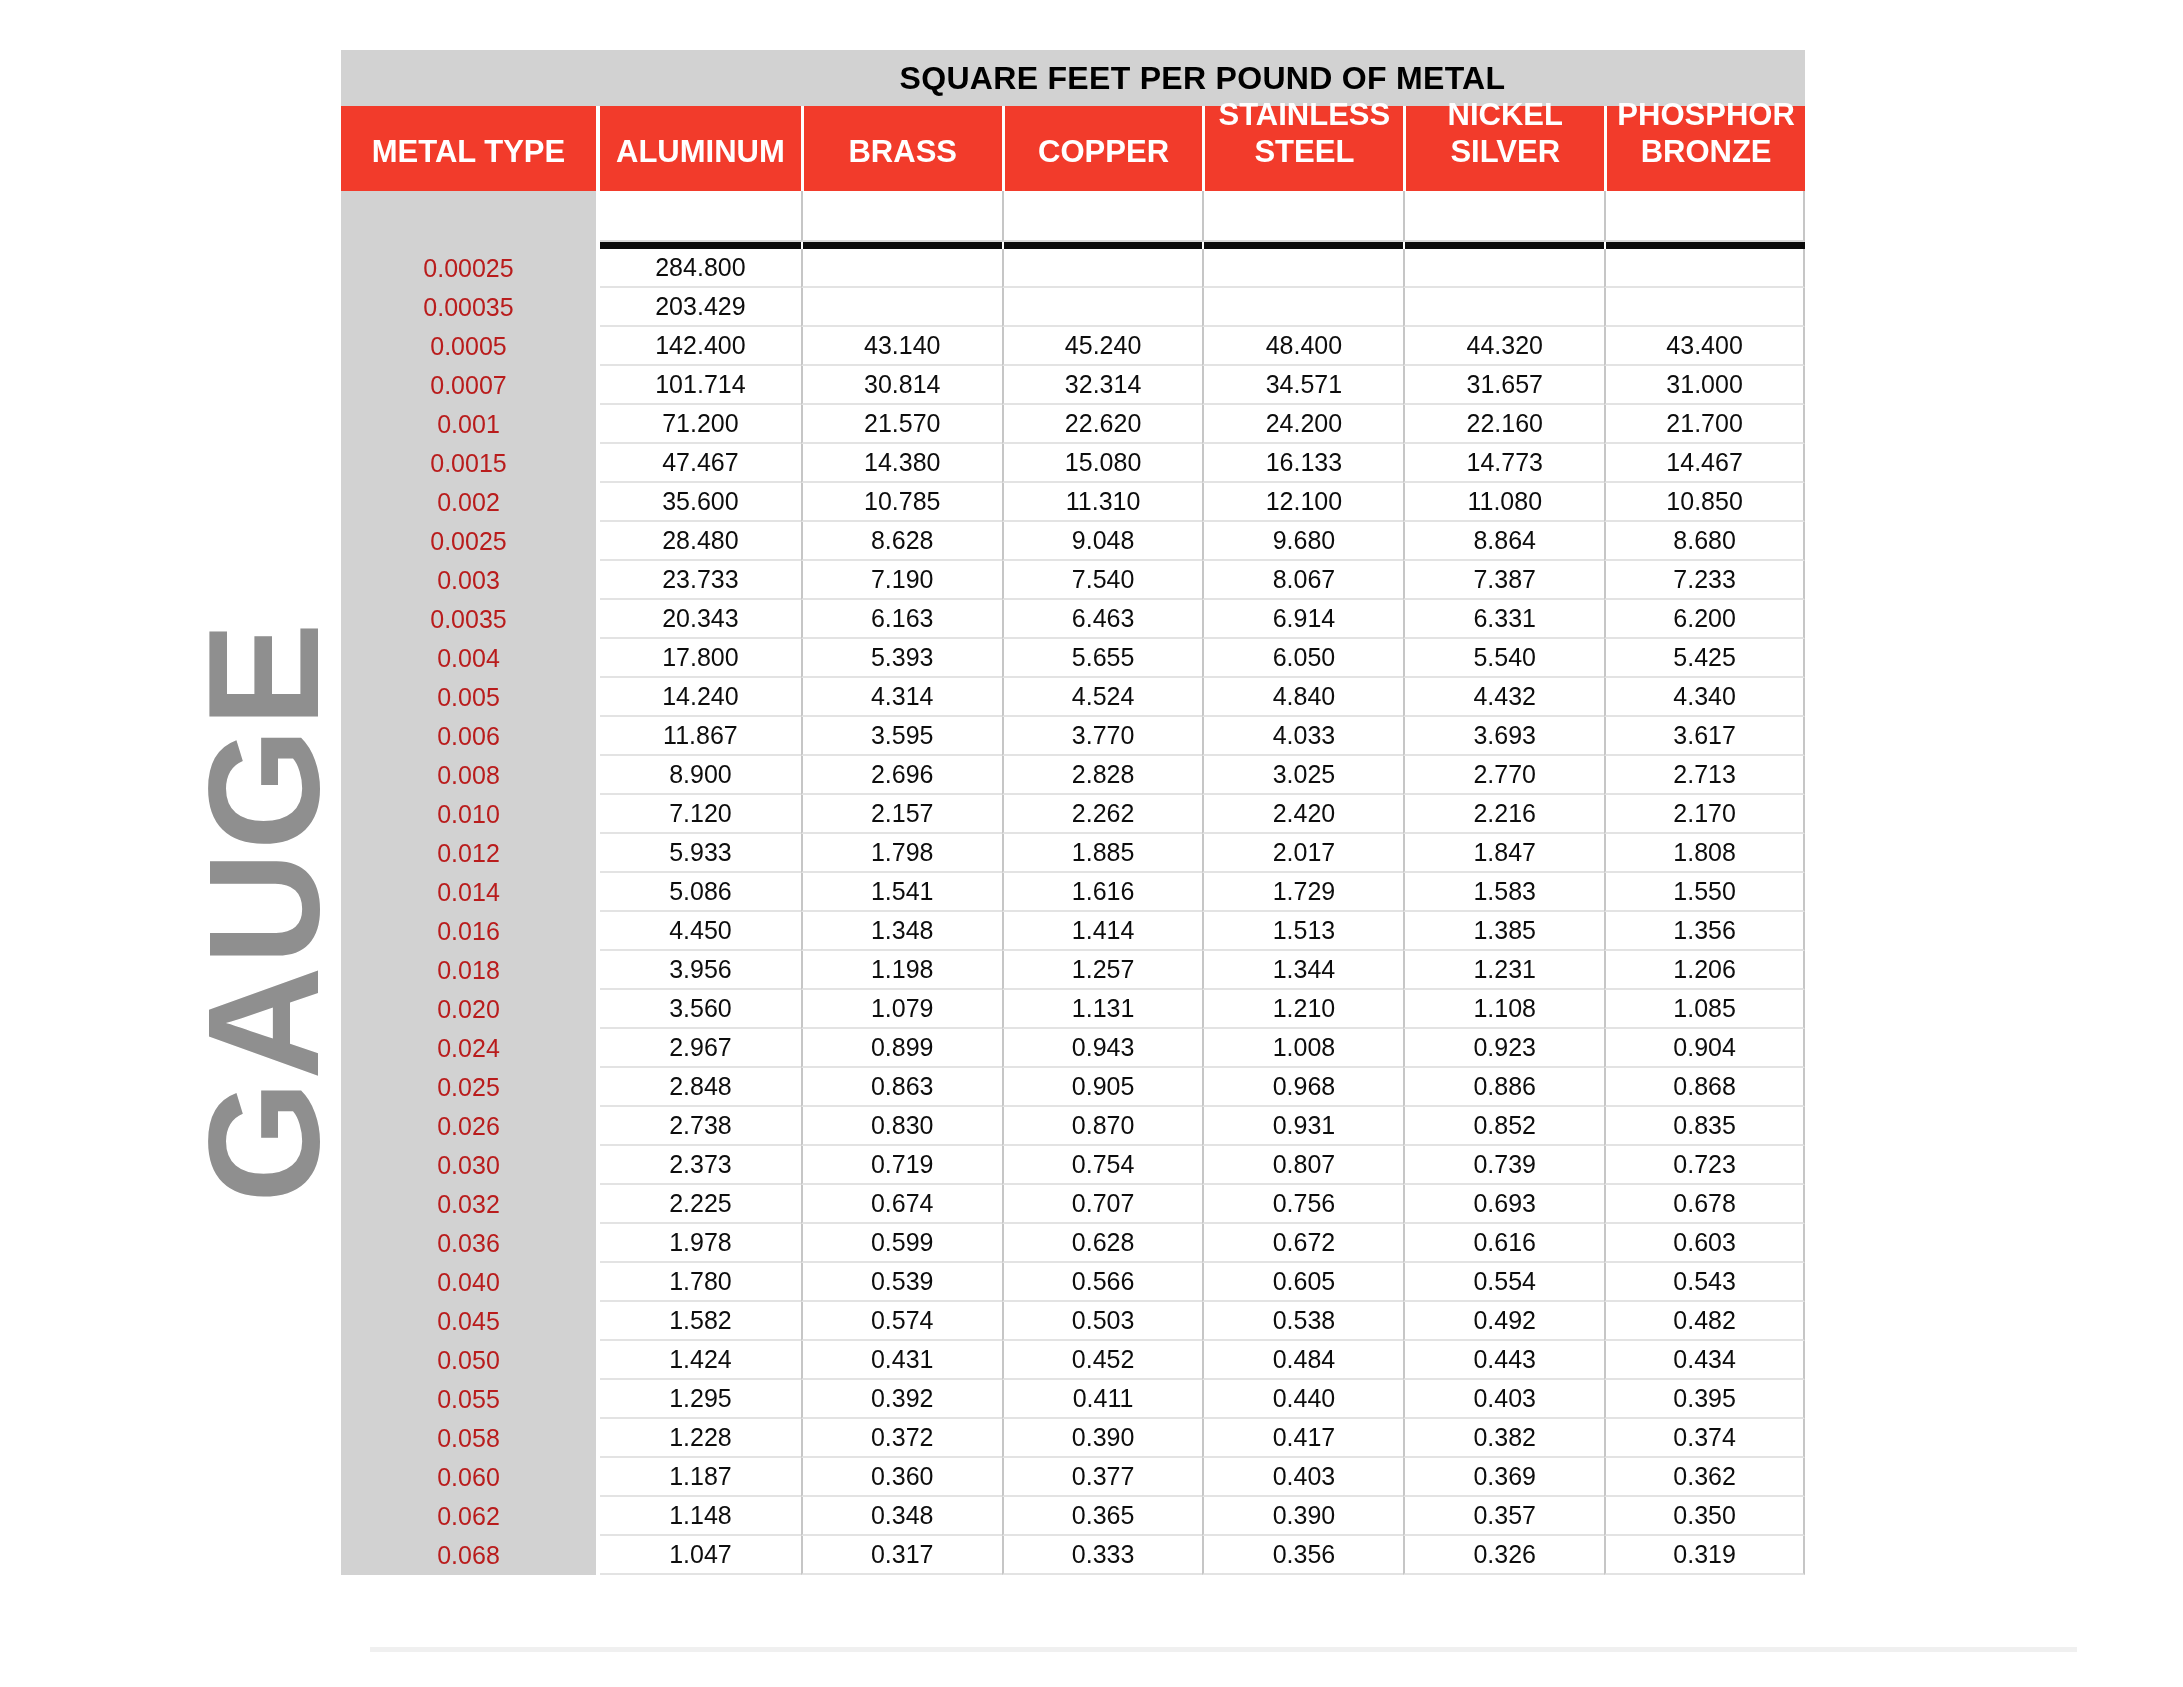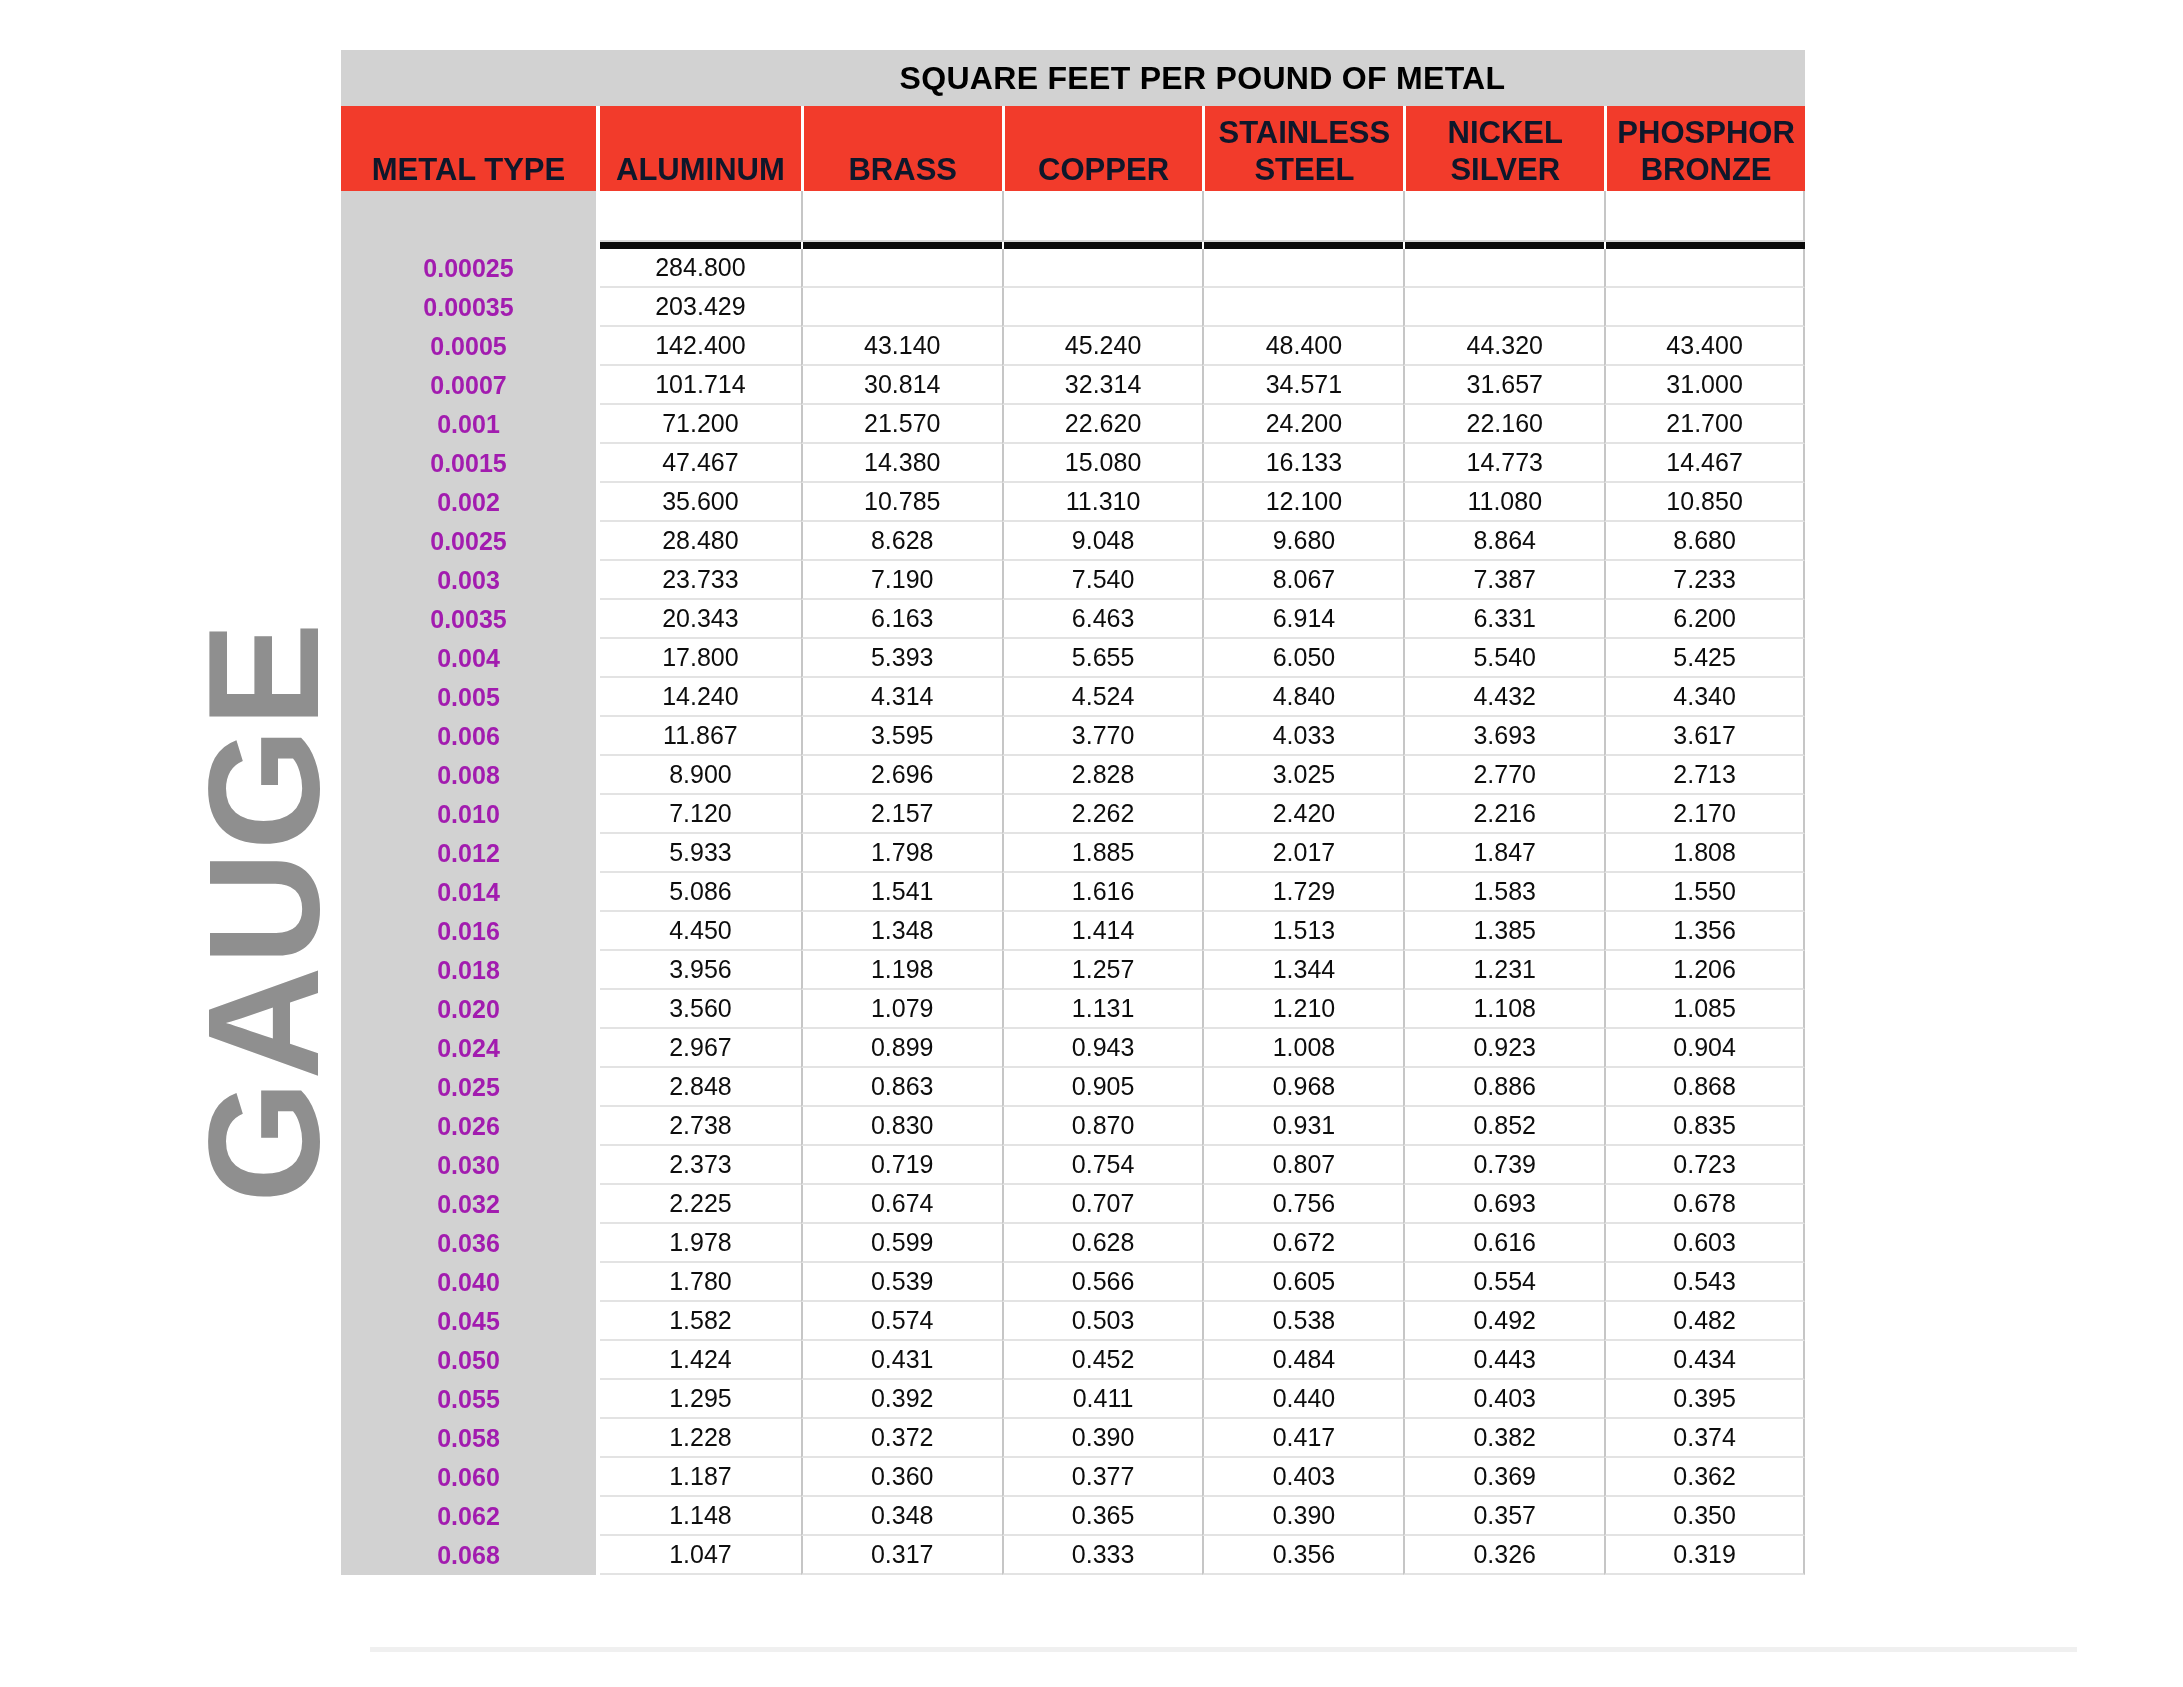--- a/index.html
+++ b/index.html
@@ -34,31 +34,31 @@
     grid-template-columns:255px 4px repeat(6,1fr);
     background:#fff;
   }
   .title-band{
     grid-column:1 / -1;height:56px;background:var(--band-gray);
     display:flex;align-items:center;justify-content:center;
     padding-left:259px;
     font-size:32px;font-weight:700;color:#000;letter-spacing:0.3px;
   }
   .h-cell{
-    height:85px;background:var(--red);color:#0f172a;
+    height:85px;background:var(--red);color:#ffffff;
     font-size:31px;font-weight:700;line-height:1.17;
     display:flex;align-items:flex-end;justify-content:center;
-    text-align:center;padding-bottom:3px;white-space:pre-line;
+    text-align:center;padding-bottom:21px;white-space:pre-line;
   }
   .h-cell.gapped{border-left:3.3px solid #fff;}
   .c-sp{background:transparent;}
   .c-gauge{
-    background:var(--gauge-gray);color:#a21caf;
+    background:var(--gauge-gray);color:#b91c1c;
     display:flex;align-items:center;justify-content:center;
-    font-size:25px;height:39px;font-weight:bold;
+    font-size:25px;height:39px;
   }
   .c-blank{background:#fff;height:51px;border-left:2px solid var(--vline);border-bottom:2px solid #D8D8D8;}
   .c-blank.first{border-left:none;}
   .c-blank.last{border-right:2px solid var(--vline);}
   .h77{height:51px;}
   .h10{height:6.6px;}
   .bar-seg{height:6.6px;background:var(--bar);border-left:2px solid #fff;}
   .bar-seg.first{border-left:none;}
   .c-data{
     background:#fff;color:#0d0d0d;height:39px;

